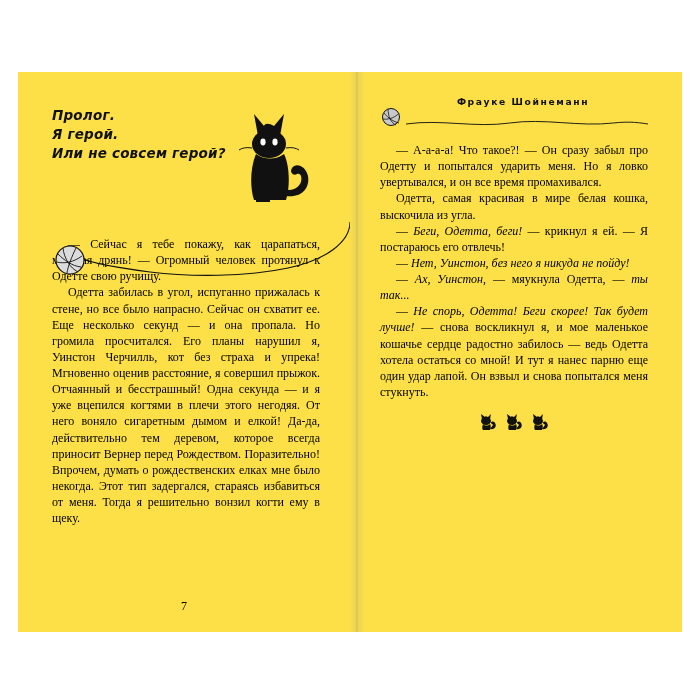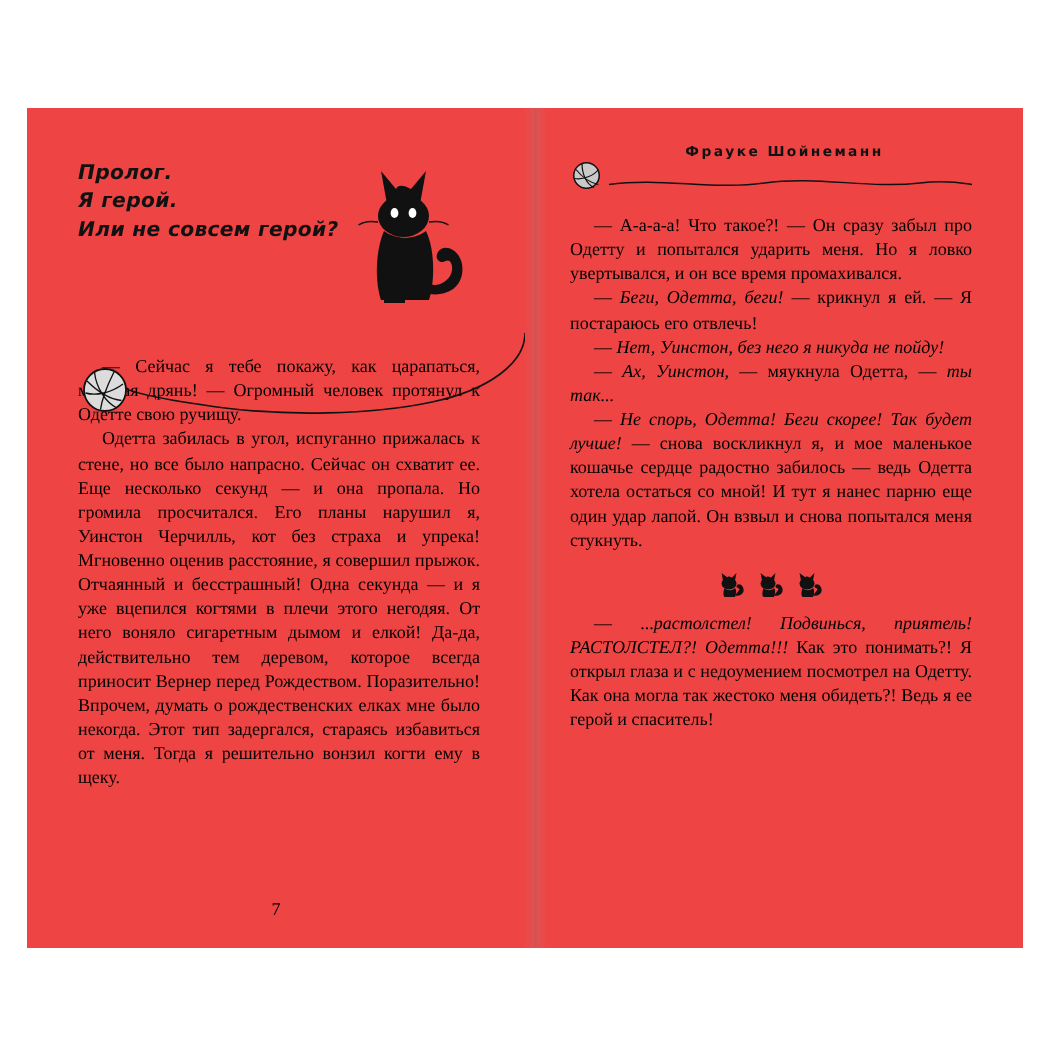--- a/index.html
+++ b/index.html
@@ -20,21 +20,21 @@
   .spread {
     position: absolute;
     left: 18px;
     top: 72px;
     width: 664px;
     height: 560px;
     display: flex;
   }
   .page-sheet {
     position: relative;
-    background: #ef4444;
+    background: #fde047;
     box-sizing: border-box;
   }
   .page-left {
     width: 332px;
     padding: 22px 30px 18px 34px;
   }
   .page-right {
     width: 332px;
     padding: 22px 34px 18px 30px;
   }
@@ -249,20 +249,21 @@
         <div class="head-rule">
           <svg viewBox="0 0 280 10" width="100%" height="10" preserveAspectRatio="none">
             <path d="M0 6 C40 1 80 10 120 5 C160 0 200 9 240 5 C260 3 272 5 280 6" fill="none" stroke="#111" stroke-width="1"></path>
           </svg>
         </div>
         <div class="author">Фрауке Шойнеманн</div>
       </div>
 
       <div class="body-text right-body">
         <p class="dialog">— А-а-а-а! Что такое?! — Он сразу забыл про Одетту и попытался ударить меня. Но я ловко увертывался, и он все время промахивался.</p>
+        <p>Одетта, самая красивая в мире белая кош­ка, выскочила из угла.</p>
         <p class="dialog">— <i>Беги, Одетта, беги!</i> — крикнул я ей. — Я постараюсь его отвлечь!</p>
         <p class="dialog">— <i>Нет, Уинстон, без него я никуда не пойду!</i></p>
         <p class="dialog">— <i>Ах, Уинстон,</i> — мяукнула Одетта, — <i>ты так...</i></p>
         <p class="dialog">— <i>Не спорь, Одетта! Беги скорее! Так будет лучше!</i> — снова воскликнул я, и мое маленькое кошачье сердце радостно забилось — ведь Одет­та хотела остаться со мной! И тут я нанес парню еще один удар лапой. Он взвыл и снова попытался меня стукнуть.</p>
       </div>
 
       <div class="ornament">
         <svg viewBox="0 0 78 22" width="78" height="22">
           <g fill="#111">
 
@@ -283,20 +284,17 @@
             <g transform="translate(54,1)">
               <path d="M4 4 L5 9 C7 8 11 8 13 9 L14 4 L11 7 C9 6 8 6 8 7 Z"></path>
               <ellipse cx="9" cy="11" rx="5" ry="4"></ellipse>
               <path d="M6 14 C5 17 5 19 6 20 L13 20 C14 18 14 15 13 14 C11 16 8 16 6 14 Z"></path>
               <path d="M13 19 C18 20 20 16 18 13 C17 11 14 11 14 13 C14 14 16 14 16 15"></path>
             </g>
           </g>
         </svg>
       </div>
 
-      <div class="body-text right-body">
-        <p class="dialog">— ...<i>растолстел! Подвинься, приятель! РАСТОЛСТЕЛ?! Одетта!!!</i> Как это пони­мать?! Я открыл глаза и с недоумением посмо­трел на Одетту. Как она могла так жестоко меня обидеть?! Ведь я ее герой и спаситель!</p>
-      </div>
     </div>
 
     <div class="gutter"></div>
   </div>
 </div>
 
 </body></html>

